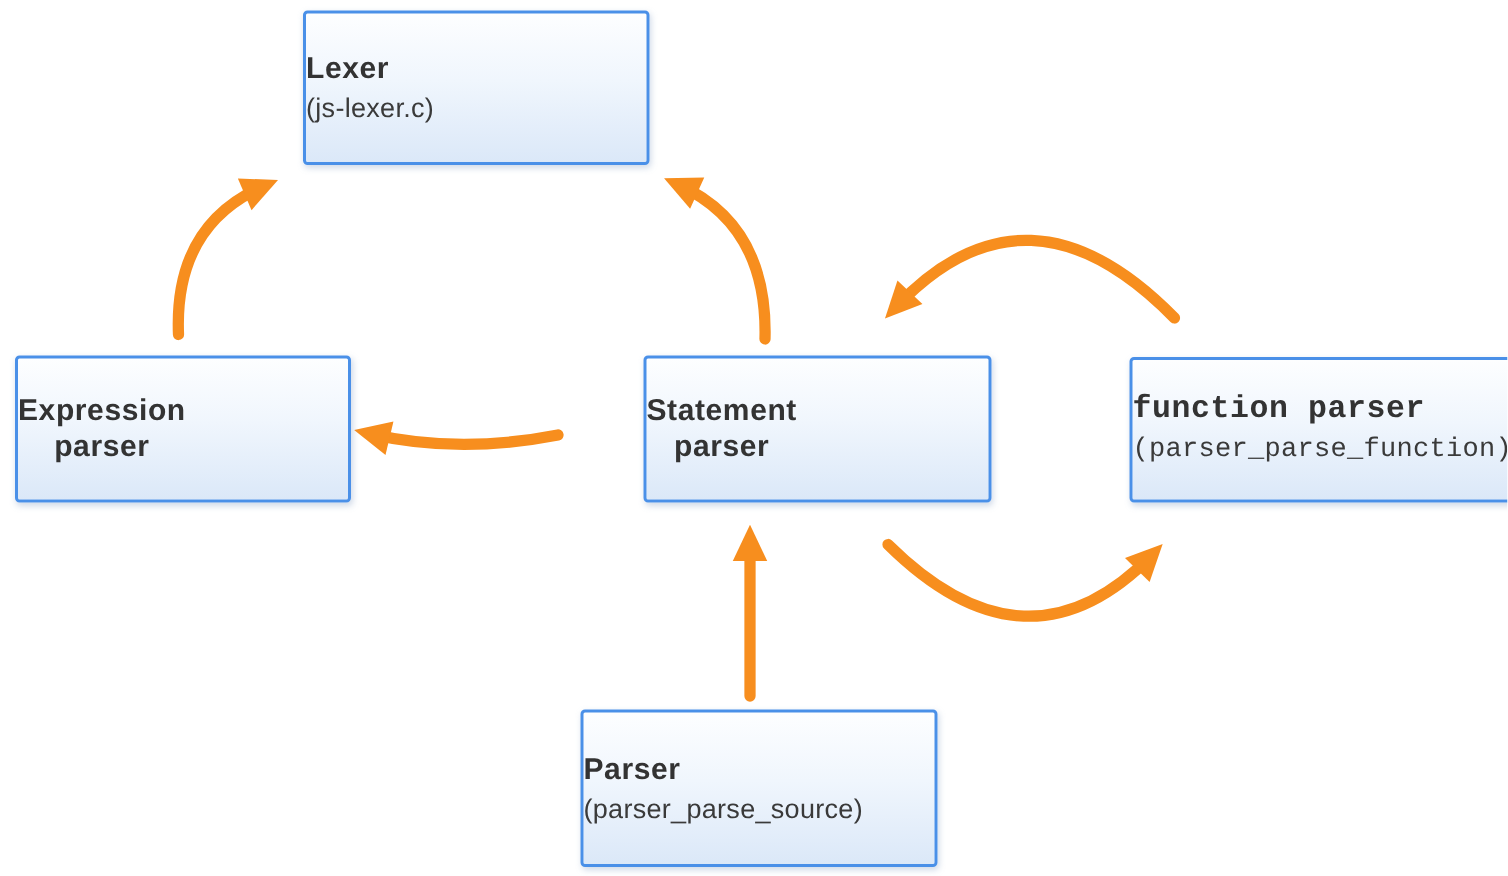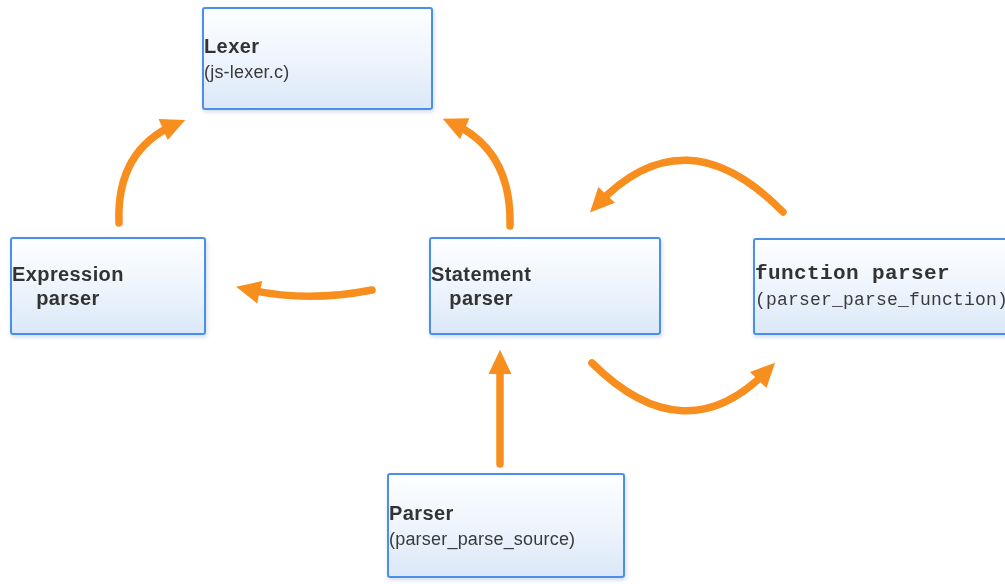--- a/index.html
+++ b/index.html
@@ -83,21 +83,21 @@
   </svg>
 
   <div class="node" style="left:202px; top:7px; width:231px; height:103px;">
     <div class="title">
       <div>Lexer</div>
       <div></div>
     </div>
     <div class="file">(js-lexer.c)</div>
   </div>
 
-  <div class="node" style="left:10px; top:237px; width:196px; height:98px;">
+  <div class="node" style="left:10px; top:237px; width:224px; height:98px;">
     <div class="title">
       <div>Expression</div>
       <div>parser</div>
     </div>
   </div>
 
   <div class="node" style="left:385px; top:237px; width:232px; height:98px;margin-left:44px;">
     <div class="title">
       <div>Statement</div>
       <div>parser</div>

